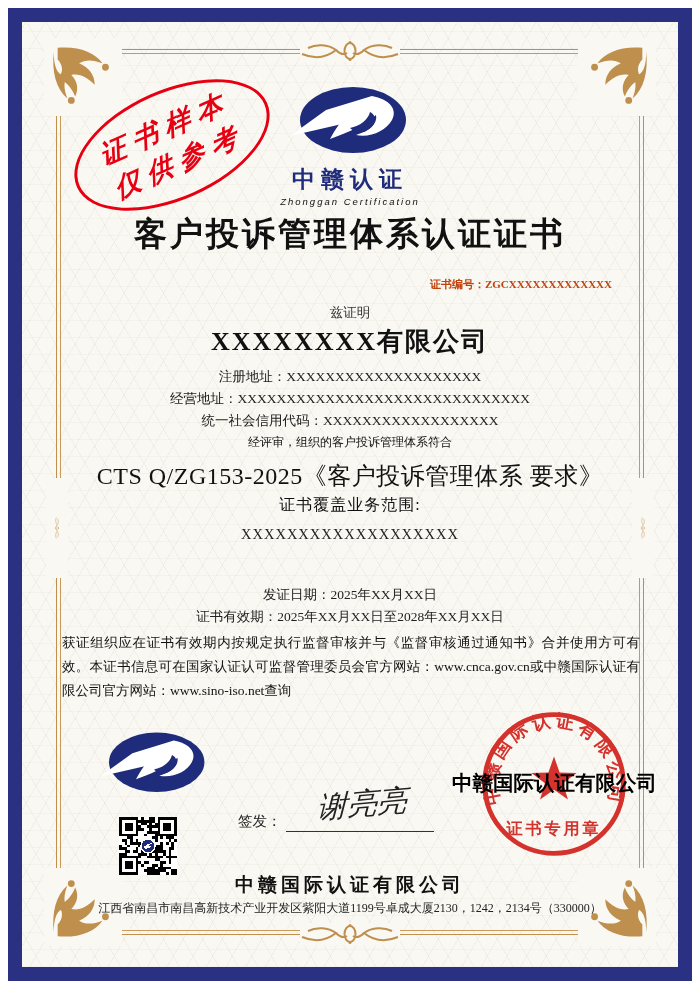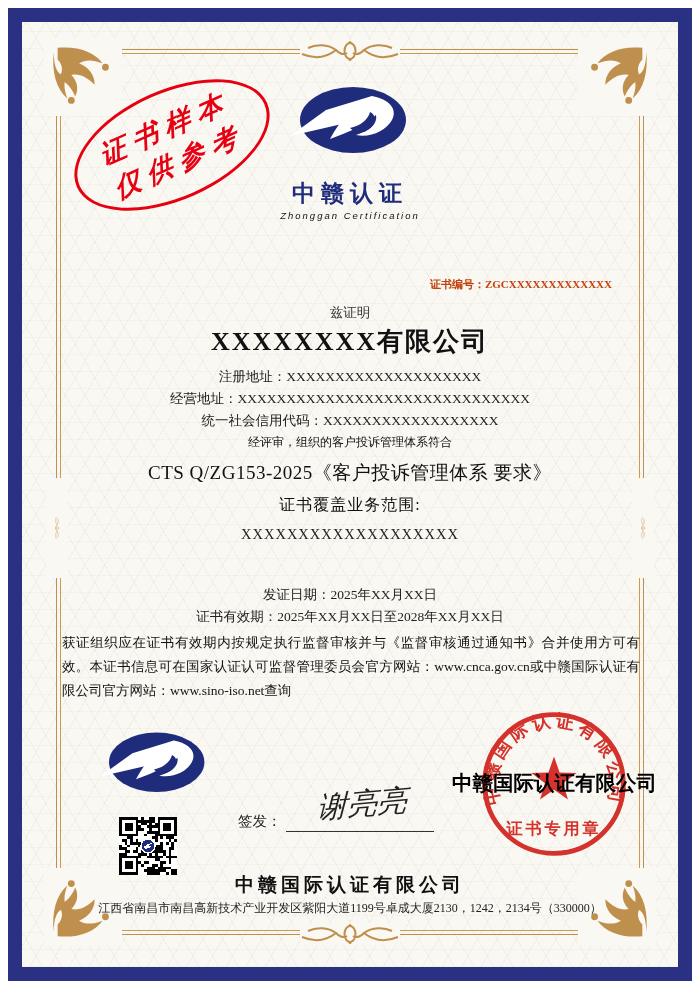--- a/index.html
+++ b/index.html
@@ -25,30 +25,30 @@
   .m-right{right:46px;top:478px;width:22px;height:100px;}
   .m-left svg,.m-right svg{transform:rotate(90deg);}
   .abs{position:absolute;}
   .ctr{left:0;right:0;text-align:center;}
   .sample-stamp{left:68px;top:90px;width:202px;height:104px;border:3px solid #e60012;
      border-radius:50%;transform:rotate(-24deg);z-index:6;color:#e60012;
      display:flex;flex-direction:column;align-items:center;justify-content:center;}
   .sample-stamp .l{font-size:27px;font-weight:bold;font-style:italic;letter-spacing:8px;
      transform:skewX(-8deg);line-height:36px;white-space:nowrap;}
   .logo-top{left:0;right:0;top:82px;display:flex;flex-direction:column;align-items:center;z-index:3;}
-  .logo-cn{font-size:23px;font-weight:bold;color:#1f2b7b;letter-spacing:6px;margin-top:16px;
+  .logo-cn{font-size:23px;font-weight:bold;color:#1f2b7b;letter-spacing:6px;margin-top:2px;
      font-family:"Liberation Sans",sans-serif;}
   .logo-en{font-size:9.5px;color:#111;letter-spacing:2px;font-family:"Liberation Sans",sans-serif;margin-top:1px;font-style:italic;}
   .title{top:212px;font-size:33px;color:#111;letter-spacing:3px;font-weight:600;z-index:3;}
   .certno{top:277px;right:88px;font-size:11px;color:#c2410c;z-index:3;font-weight:bold;}
   .certify{top:304px;font-size:13.5px;color:#333;}
   .company{top:324px;font-size:26px;font-weight:600;letter-spacing:2px;color:#111;}
   .line13{font-size:13.5px;color:#222;}
   .conformity{top:434px;font-size:12px;color:#111;}
-  .standard{top:460px;font-size:19px;color:#111;letter-spacing:0.5px;}
+  .standard{top:460px;font-size:24px;color:#111;letter-spacing:0.5px;}
   .scopelab{top:495px;font-size:16px;color:#111;letter-spacing:1px;}
   .scopeval{top:526px;font-size:14.5px;color:#222;letter-spacing:1px;}
   .note{top:631px;left:62px;right:60px;font-size:13.5px;line-height:24px;color:#111;
      text-align:justify;z-index:3;}
   .logo-bottom{left:100px;top:728px;z-index:3;}
   .qr{left:119px;top:817px;width:58px;height:58px;z-index:3;}
   .signlab{left:238px;top:812px;font-size:14.5px;color:#222;z-index:3;}
   .signline{left:286px;top:831px;width:148px;border-top:1.5px solid #333;z-index:3;}
   .signature{left:292px;top:784px;width:140px;text-align:center;font-size:30px;font-style:italic;
      color:#222;transform:rotate(-5deg) skewX(-6deg);z-index:4;white-space:nowrap;}
@@ -139,20 +139,21 @@
   </div>
 
   <div class="abs logo-top">
     <svg width="120" height="80">
         <use href="#swoosh"></use>
       </svg>
     <div class="logo-cn">中赣认证</div>
     <div class="logo-en">Zhonggan Certification</div>
   </div>
 
+  <div class="abs ctr title">客户投诉管理体系认证证书</div>
 
   <div class="abs certno">
     <span>证书编号：</span><span>ZGCXXXXXXXXXXXXX</span>
   </div>
 
   <div class="abs ctr certify">兹证明</div>
   <div class="abs ctr company">XXXXXXXX有限公司</div>
 
   <div class="abs ctr line13" style="top:368px">
     <span>注册地址：</span><span>XXXXXXXXXXXXXXXXXXXX</span>

